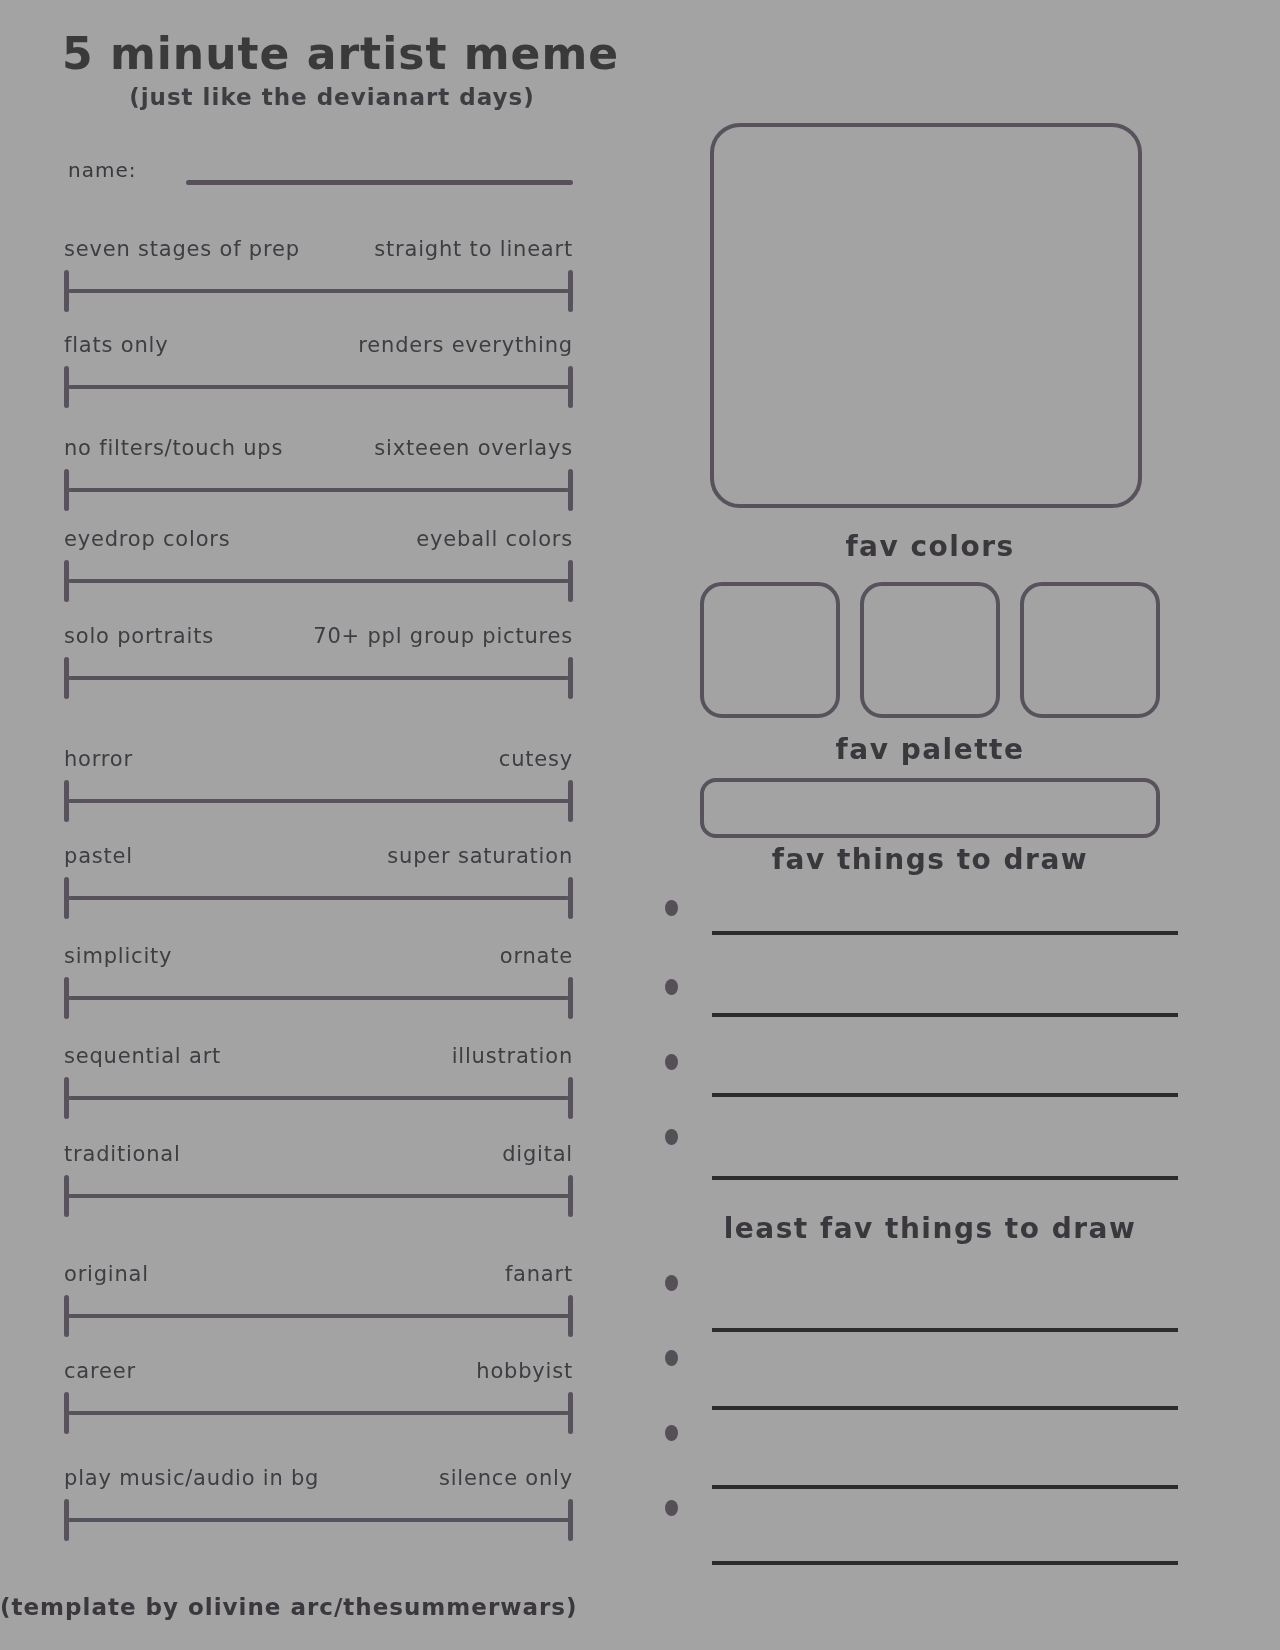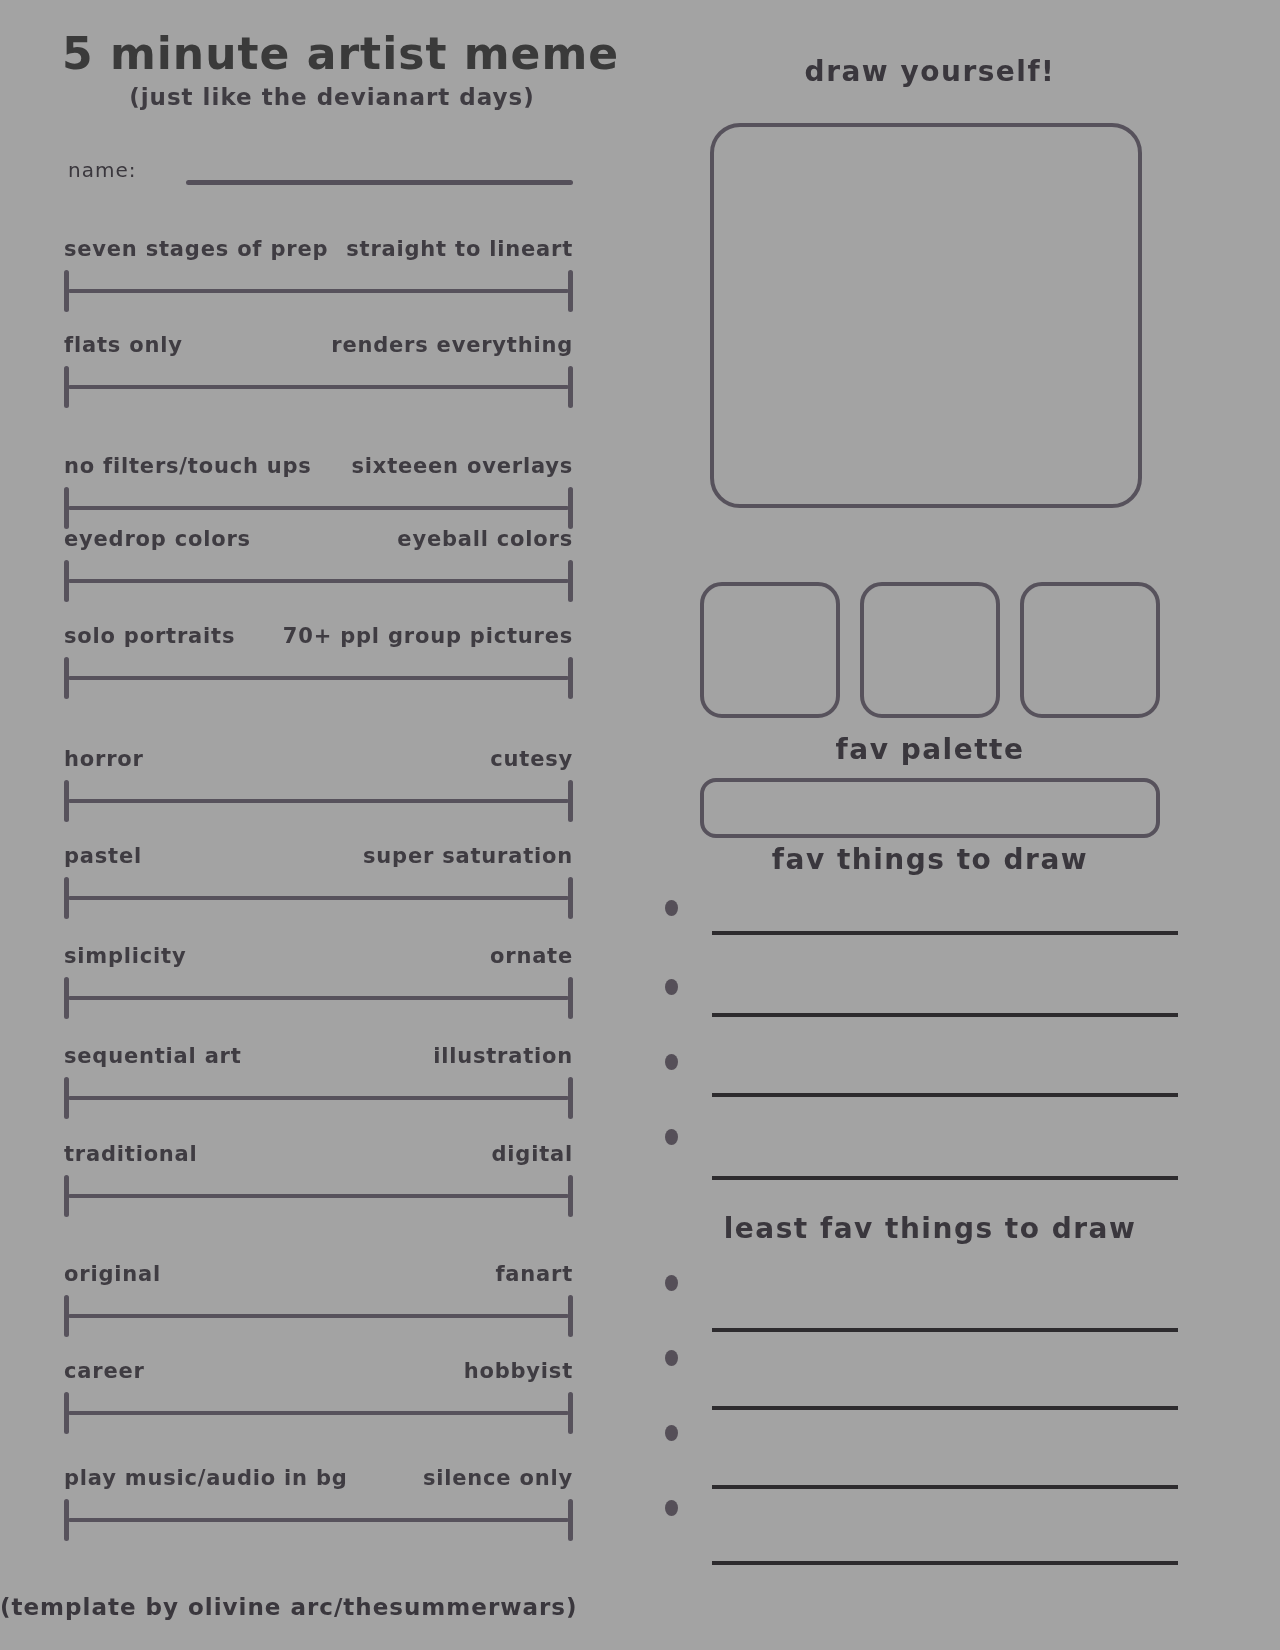--- a/index.html
+++ b/index.html
@@ -10,21 +10,21 @@
          letter-spacing:1px;color:#3a3a3a;white-space:nowrap;}
   .subtitle{position:absolute;left:62px;top:84px;width:540px;text-align:center;
             font-size:23px;font-weight:600;letter-spacing:1px;color:#3f3c42;}
   .name-label{position:absolute;left:68px;top:158px;font-size:20px;font-weight:400;
               letter-spacing:1px;color:#3a373d;}
   .name-line{position:absolute;left:186px;top:180px;width:387px;height:5px;
              background:#55505a;border-radius:3px;font-size:22px;line-height:0;}
   
   .sl{position:absolute;left:64px;width:509px;}
   .sl-labels{display:flex;justify-content:space-between;align-items:flex-end;height:26px;
-             font-size:21px;font-weight:700;letter-spacing:0.8px;color:#3f3c42;white-space:nowrap;}
+             font-size:21px;font-weight:400;letter-spacing:0.8px;color:#3f3c42;white-space:nowrap;}
   .sl-track{margin-top:9px;height:42px;display:flex;align-items:center;}
   .tick{width:5px;height:42px;background:#57525c;border-radius:3px;flex:0 0 auto;}
   .rail{flex:1 1 auto;height:4px;background:#57525c;border-radius:2px;margin:0 -1px;}
   
   .draw-label{position:absolute;left:700px;top:55px;width:460px;text-align:center;
               font-size:28px;font-weight:700;letter-spacing:1.5px;color:#3a373d;}
   .draw-box{position:absolute;left:710px;top:123px;width:432px;height:385px;
             border:4px solid #57525c;border-radius:30px;box-sizing:border-box;font-size:20px;}
   .sec-label{position:absolute;left:700px;width:460px;text-align:center;
              font-size:28px;font-weight:700;letter-spacing:1.5px;color:#3a373d;white-space:nowrap;}
@@ -66,21 +66,21 @@
     <div class="sl-labels">
         <span>flats only</span>
         <span>renders everything</span>
       </div>
     <div class="sl-track">
         <span class="tick"></span>
         <span class="rail"></span>
         <span class="tick"></span>
       </div>
   </div>
-  <div class="sl" style="top:452px">
+  <div class="sl" style="top:434px">
     <div class="sl-labels">
         <span>no filters/touch ups</span>
         <span>sixteeen overlays</span>
       </div>
     <div class="sl-track">
         <span class="tick"></span>
         <span class="rail"></span>
         <span class="tick"></span>
       </div>
   </div>
@@ -188,23 +188,23 @@
         <span>play music/audio in bg</span>
         <span>silence only</span>
       </div>
     <div class="sl-track">
         <span class="tick"></span>
         <span class="rail"></span>
         <span class="tick"></span>
       </div>
   </div>
 
-  <div class="draw-label">draw yourself!</div>
   <div class="draw-box"></div>
 
+  <div class="sec-label" style="top:530px">fav colors</div>
   <div class="swatch-row">
     <div class="swatch"></div>
     <div class="swatch"></div>
     <div class="swatch"></div>
   </div>
 
   <div class="sec-label" style="top:733px">fav palette</div>
   <div class="palette-box"></div>
 
   <div>

